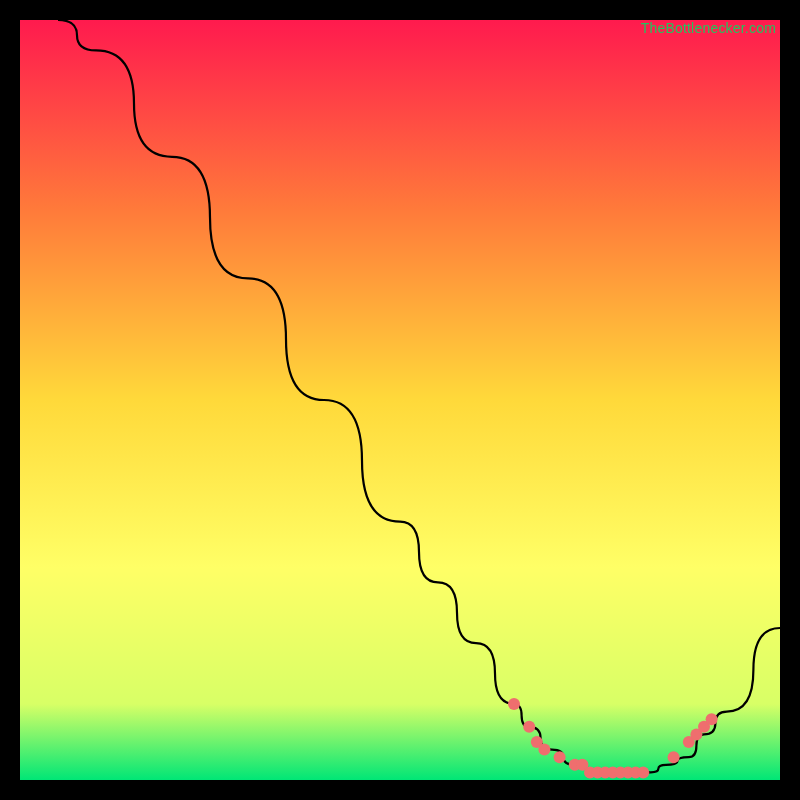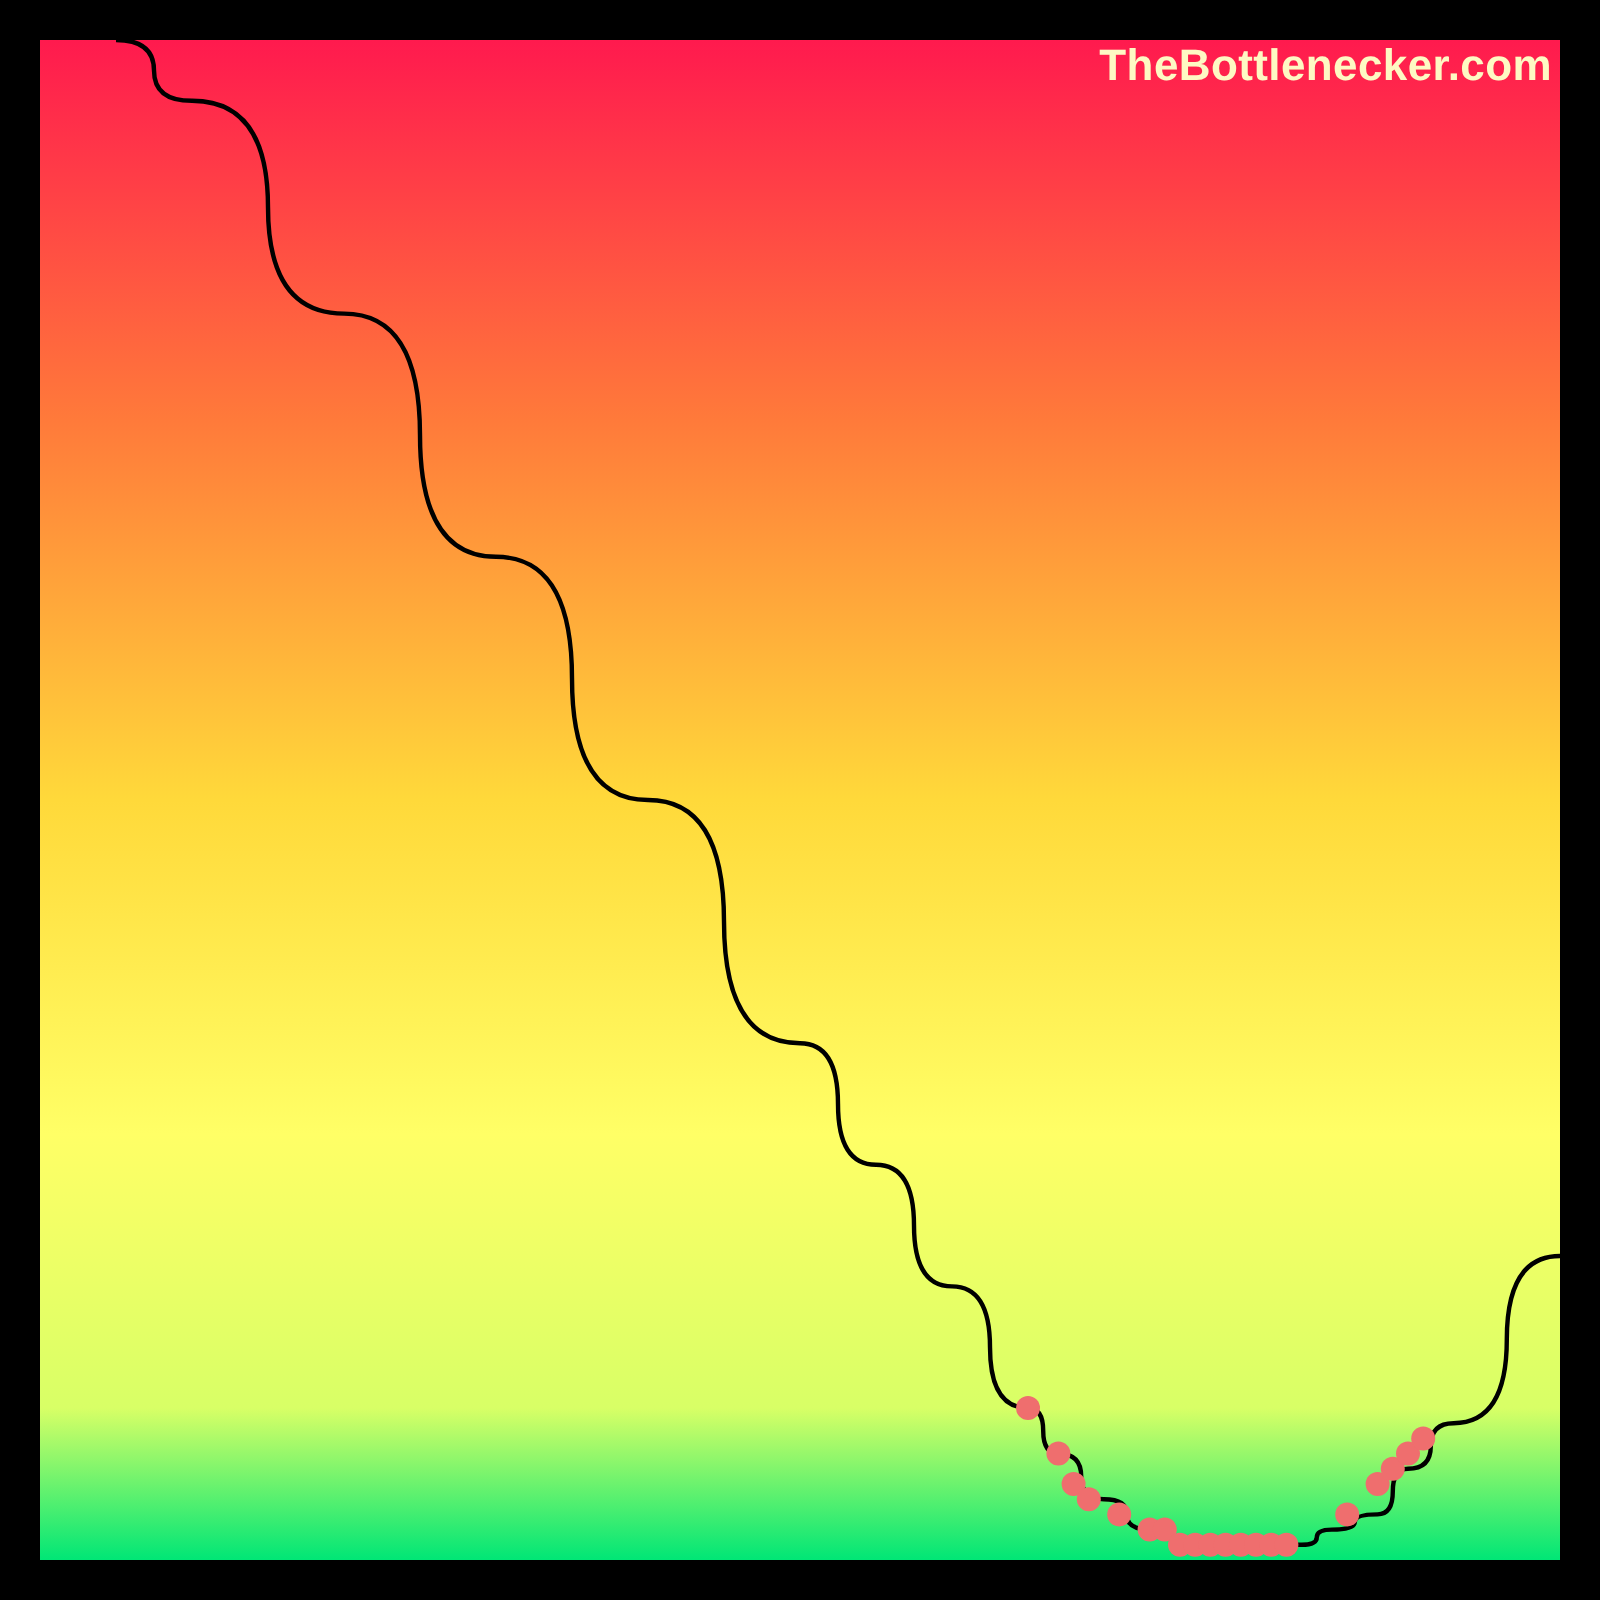--- a/index.html
+++ b/index.html
@@ -16,23 +16,23 @@
     left: 20px;
     top: 20px;
     width: 760px;
     height: 760px;
     background: #000;
   }
   .attribution {
     position: absolute;
     top: 0;
     right: 4px;
-    color: #fef9c3;
-    font-size: 22px;
-    font-weight: 700;
+    color: #22c55e;
+    font-size: 14px;
+    font-weight: 400;
     letter-spacing: 0.2px;
     z-index: 5;
   }
   .plot-wrap {
     position: absolute;
     left: 0;
     top: 0;
     width: 760px;
     height: 760px;
   }

